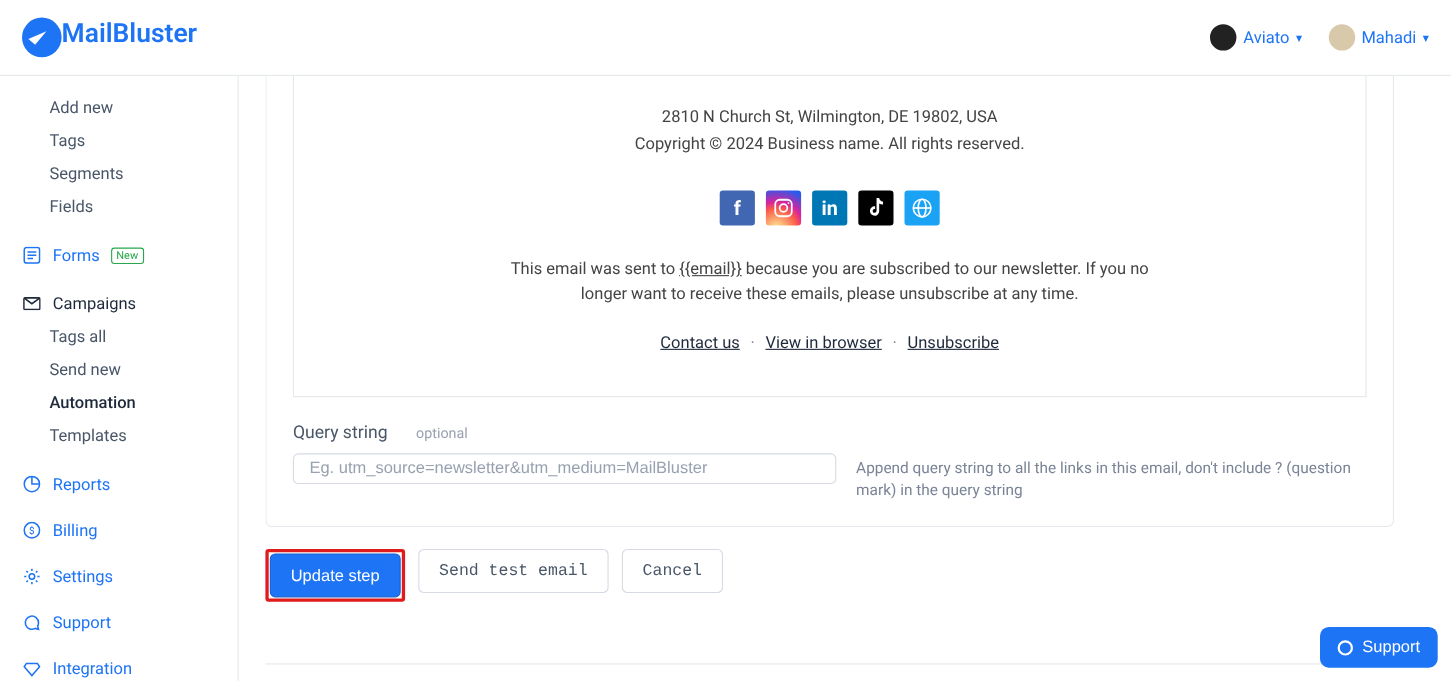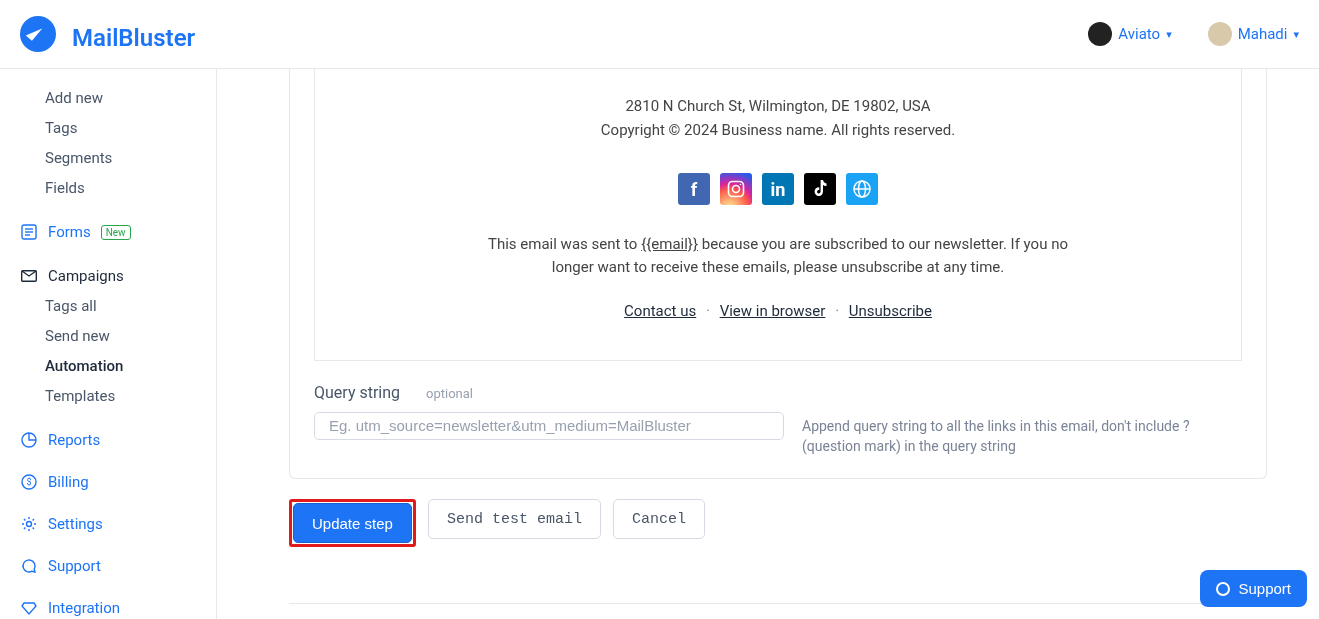--- a/index.html
+++ b/index.html
@@ -1,30 +1,30 @@
 <!DOCTYPE html>
 <html><head>
   <meta charset="utf-8">
   <style>
     * { box-sizing: border-box; margin: 0; padding: 0; }
     body { font-family: -apple-system, BlinkMacSystemFont, "Segoe UI", Roboto, sans-serif; background: #fff; color: #1e2a3b; width: 1319px; height: 619px; overflow: hidden; position: relative; }
     
     .header { height: 69px; border-bottom: 1px solid #e5e8ec; display: flex; align-items: center; justify-content: space-between; padding: 0 20px; }
-    .logo { display: flex; align-items: flex-end; gap: 16px; }
+    .logo { display: flex; align-items: flex-start; gap: 0; }
     .logo-icon { width: 36px; height: 36px; background: #1d74f5; border-radius: 50%; position: relative; }
     .logo-icon::after { content: ""; position: absolute; top: 8px; left: 10px; width: 0; height: 0; border-left: 8px solid transparent; border-bottom: 16px solid #fff; transform: rotate(40deg); }
     .logo-text { font-size: 24px; font-weight: 600; color: #1d74f5; }
-    .header-right { display: flex; align-items: center; gap: 36px; }
+    .header-right { display: flex; align-items: center; gap: 24px; }
     .account { display: flex; align-items: center; gap: 6px; cursor: pointer; }
     .avatar { width: 24px; height: 24px; border-radius: 50%; background: #222; display:inline-block; }
     .avatar.user { background: #d8c9aa; }
     .account-name { color: #1d74f5; font-size: 15px; }
     .chev { color: #1d74f5; font-size: 11px; }
     
-    .layout { display: flex; height: calc(619px - 69px); gap: 48px; }
+    .layout { display: flex; height: calc(619px - 69px); }
     .sidebar { width: 217px; border-right: 1px solid #e5e8ec; padding: 14px 0; overflow-y: auto; }
     .side-item { display: flex; align-items: center; gap: 10px; padding: 6px 20px; font-size: 15px; color: #1d74f5; cursor: pointer; }
     .side-item.sub { padding-left: 45px; color: #495668; }
     .side-item.selected { color: #1e2a3b; font-weight: 500; }
     .side-item.top-dark { color: #1e2a3b; }
     .side-icon { width: 18px; display:flex; justify-content:center; color: inherit; }
     .badge-new { font-size: 10px; color: #27a74a; border: 1px solid #27a74a; border-radius: 3px; padding: 1px 4px; }
     
     .main { flex: 1; overflow-y: auto; padding-bottom: 40px; }
     .email-preview { margin: 0 24px; border: 1px solid #e5e8ec; border-top:none; padding: 0 30px 40px 30px; text-align: center; }

